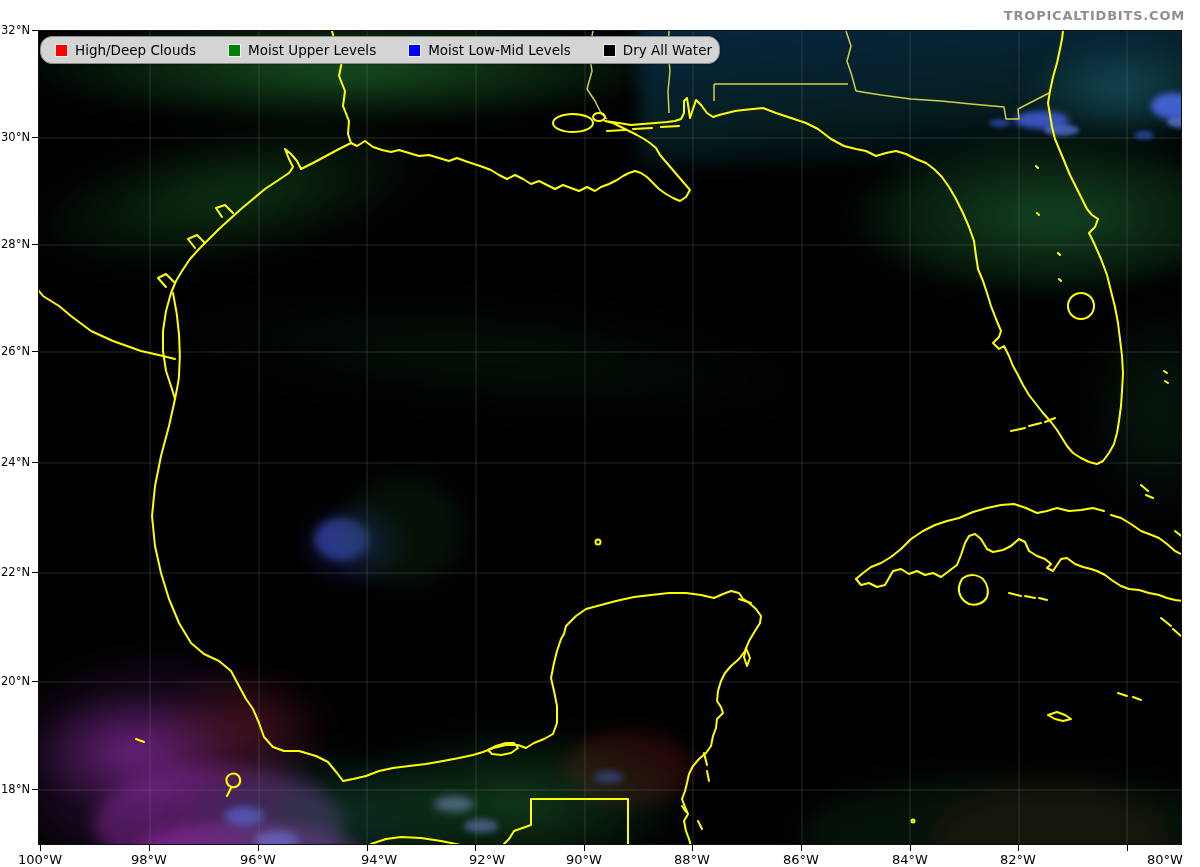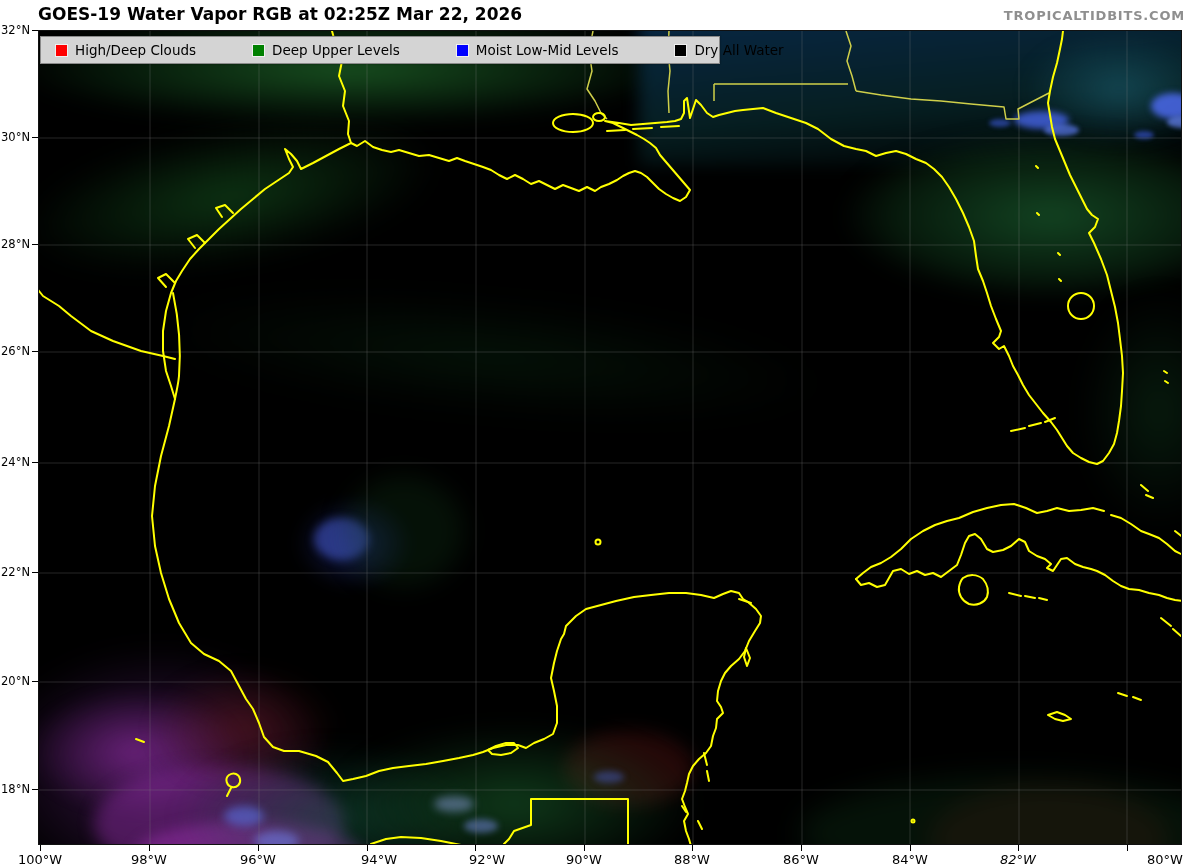--- a/index.html
+++ b/index.html
@@ -3,35 +3,34 @@
 <meta charset="utf-8">
 <style>
   html,body{margin:0;padding:0;background:#fff;}
   #stage{position:relative;width:1200px;height:867px;background:#fff;overflow:hidden;
          font-family:"DejaVu Sans","Liberation Sans",sans-serif;}
   #page-title{position:absolute;left:38px;top:4px;font-size:17px;font-weight:bold;color:#000;white-space:nowrap;}
   #watermark{position:absolute;right:15px;top:8px;font-size:13px;font-weight:bold;color:#8f8f8f;letter-spacing:0.8px;white-space:nowrap;}
   #map{position:absolute;left:38px;top:30px;width:1144px;height:815px;background:#000;overflow:hidden;border:1px solid #111;box-sizing:border-box;}
   .blob{position:absolute;border-radius:50%;}
   #coastsvg{position:absolute;left:0;top:0;width:1144px;height:815px;}
-  #legend{position:absolute;left:40px;top:36px;width:664px;height:26px;background:#d4d4d4;border:1px solid #8a8a8a;border-radius:0;display:flex;align-items:center;padding-left:14px;gap:56px;box-shadow:0 0 2px rgba(0,0,0,.4);text-align:center;}
+  #legend{position:absolute;left:40px;top:36px;width:664px;height:26px;background:#d4d4d4;border:1px solid #8a8a8a;border-radius:12px;display:flex;align-items:center;padding-left:14px;gap:32px;box-shadow:0 0 2px rgba(0,0,0,.4);text-align:center;}
   .legend-item{display:flex;align-items:center;gap:7px;}
   .legend-swatch{width:13px;height:13px;border:1px solid #f0f0f0;box-sizing:border-box;}
   .legend-label{font-size:13.5px;color:#000;white-space:nowrap;}
   .lat-label{position:absolute;right:1170px;width:36px;text-align:right;font-size:11.5px;color:#000;transform:translateY(-50%);}
   .lat-tick{position:absolute;left:32px;width:6px;height:1.5px;background:#000;}
   .lon-label{position:absolute;top:852px;width:60px;text-align:center;font-size:13px;color:#000;transform:translateX(-50%);}
   .lon-tick{position:absolute;top:845px;height:6px;width:1.5px;background:#000;}
 </style>
 </head>
 <body>
 
 <div id="stage">
 
-  <div id="page-title">GOES-19 Water Vapor RGB at 02:25Z Mar 22, 2026</div>
   <div id="watermark">TROPICALTIDBITS.COM</div>
 
   <div id="map">
 
     <div style="position:absolute;inset:0;">
       <div class="blob" style="left:-60px;top:-30px;width:820px;height:150px;background:radial-gradient(ellipse 55% 50% at 45% 45%, rgba(30,100,40,.8), rgba(12,50,20,.45) 55%, transparent 75%);filter:blur(10px);"></div>
       <div class="blob" style="left:-80px;top:55px;width:600px;height:210px;background:radial-gradient(ellipse 50% 45% at 45% 50%, rgba(20,80,30,.65), transparent 70%);filter:blur(14px);transform:rotate(-10deg);"></div>
       <div class="blob" style="left:-40px;top:240px;width:980px;height:170px;background:radial-gradient(ellipse 50% 45% at 50% 50%, rgba(12,48,20,.4), transparent 70%);filter:blur(18px);transform:rotate(5deg);"></div>
       <div style="position:absolute;left:600px;top:-30px;width:610px;height:165px;background:linear-gradient(175deg, rgba(8,40,70,.95) 10%, rgba(10,55,60,.55) 60%, transparent 95%);filter:blur(8px);"></div>
       <div class="blob" style="left:950px;top:-10px;width:260px;height:150px;background:radial-gradient(ellipse 50% 50% at 50% 45%, rgba(25,85,100,.7), transparent 75%);filter:blur(8px);"></div>
@@ -127,21 +126,21 @@
     </svg>
   </div>
 
   <div id="legend">
       <div class="legend-item">
         <span class="legend-swatch" style="background: rgb(255, 0, 0);"></span>
         <span class="legend-label">High/Deep Clouds</span>
       </div>
       <div class="legend-item">
         <span class="legend-swatch" style="background: rgb(0, 128, 0);"></span>
-        <span class="legend-label">Deep Upper Levels</span>
+        <span class="legend-label">Moist Upper Levels</span>
       </div>
       <div class="legend-item">
         <span class="legend-swatch" style="background: rgb(0, 0, 255);"></span>
         <span class="legend-label">Moist Low-Mid Levels</span>
       </div>
       <div class="legend-item">
         <span class="legend-swatch" style="background: rgb(0, 0, 0);"></span>
         <span class="legend-label">Dry All Water</span>
       </div>
     </div>
@@ -174,19 +173,19 @@
       <div class="lon-label" style="left: 475px; text-align: right;">92°W</div>
       <div class="lon-tick" style="left: 474.5px;"></div>
       <div class="lon-label" style="left: 584px;">90°W</div>
       <div class="lon-tick" style="left: 583.5px;"></div>
       <div class="lon-label" style="left: 692px;">88°W</div>
       <div class="lon-tick" style="left: 691.5px;"></div>
       <div class="lon-label" style="left: 801px;">86°W</div>
       <div class="lon-tick" style="left: 800.5px;"></div>
       <div class="lon-label" style="left: 910px;">84°W</div>
       <div class="lon-tick" style="left: 909.5px;"></div>
-      <div class="lon-label" style="left: 1018px; font-style: italic;">82°W</div>
+      <div class="lon-label" style="left: 1018px;">82°W</div>
       <div class="lon-tick" style="left: 1017.5px;"></div>
       <div class="lon-label" style="left: 1165px;">80°W</div>
       <div class="lon-tick" style="left: 1126.5px;"></div>
     </div>
 
 </div>
 
 </body></html>

